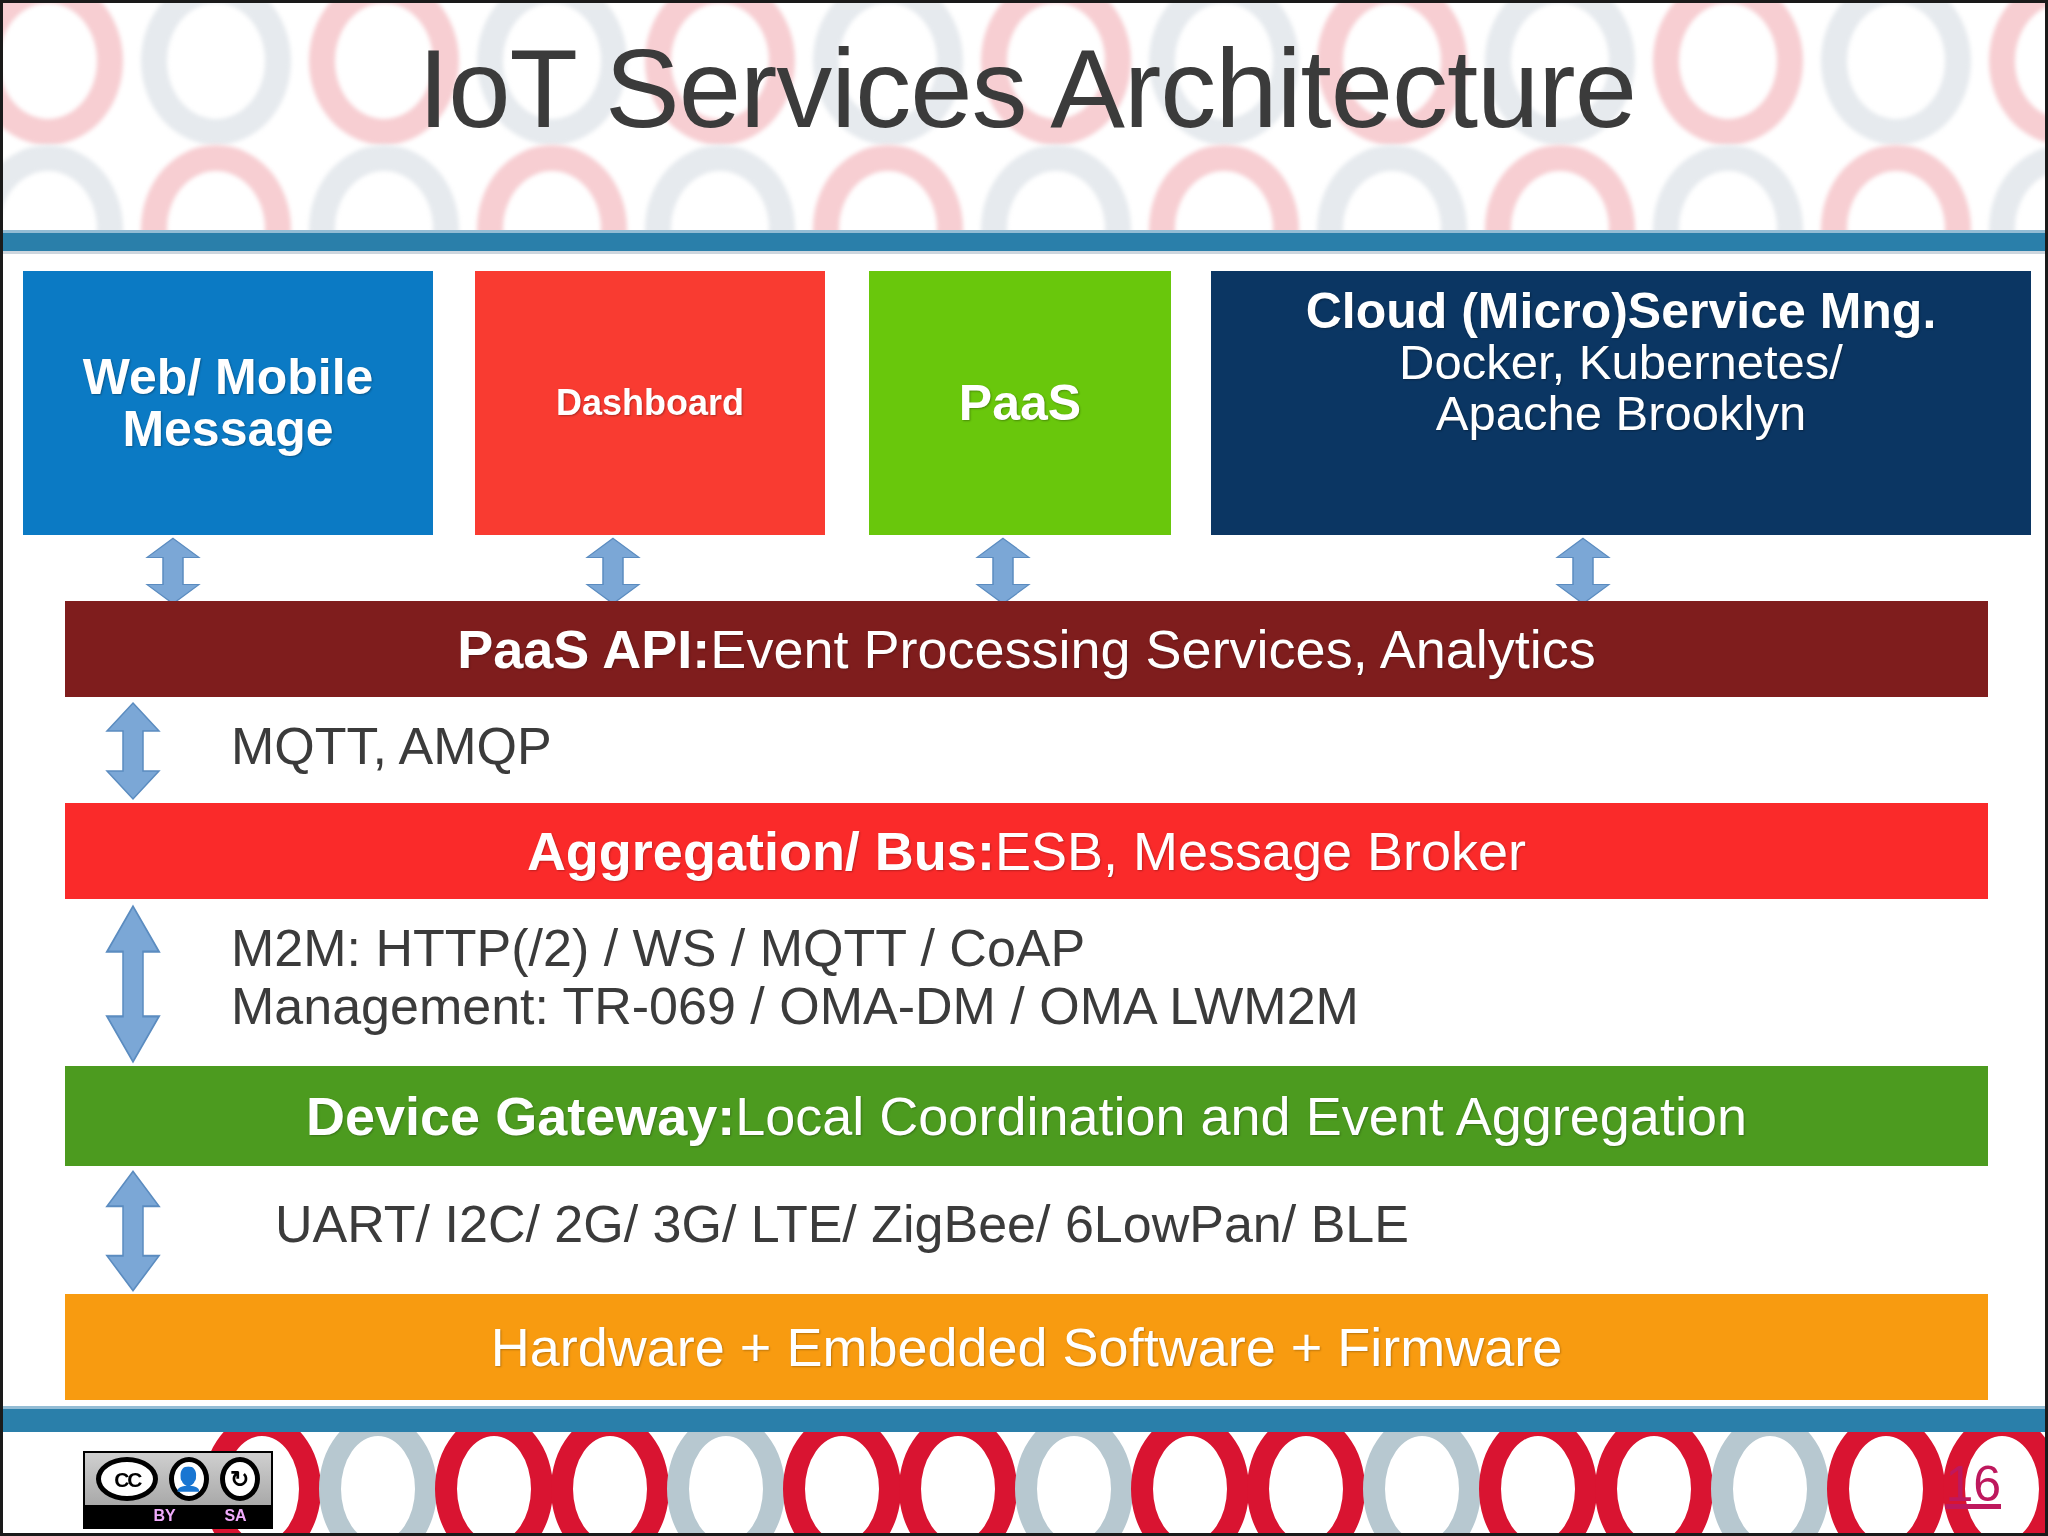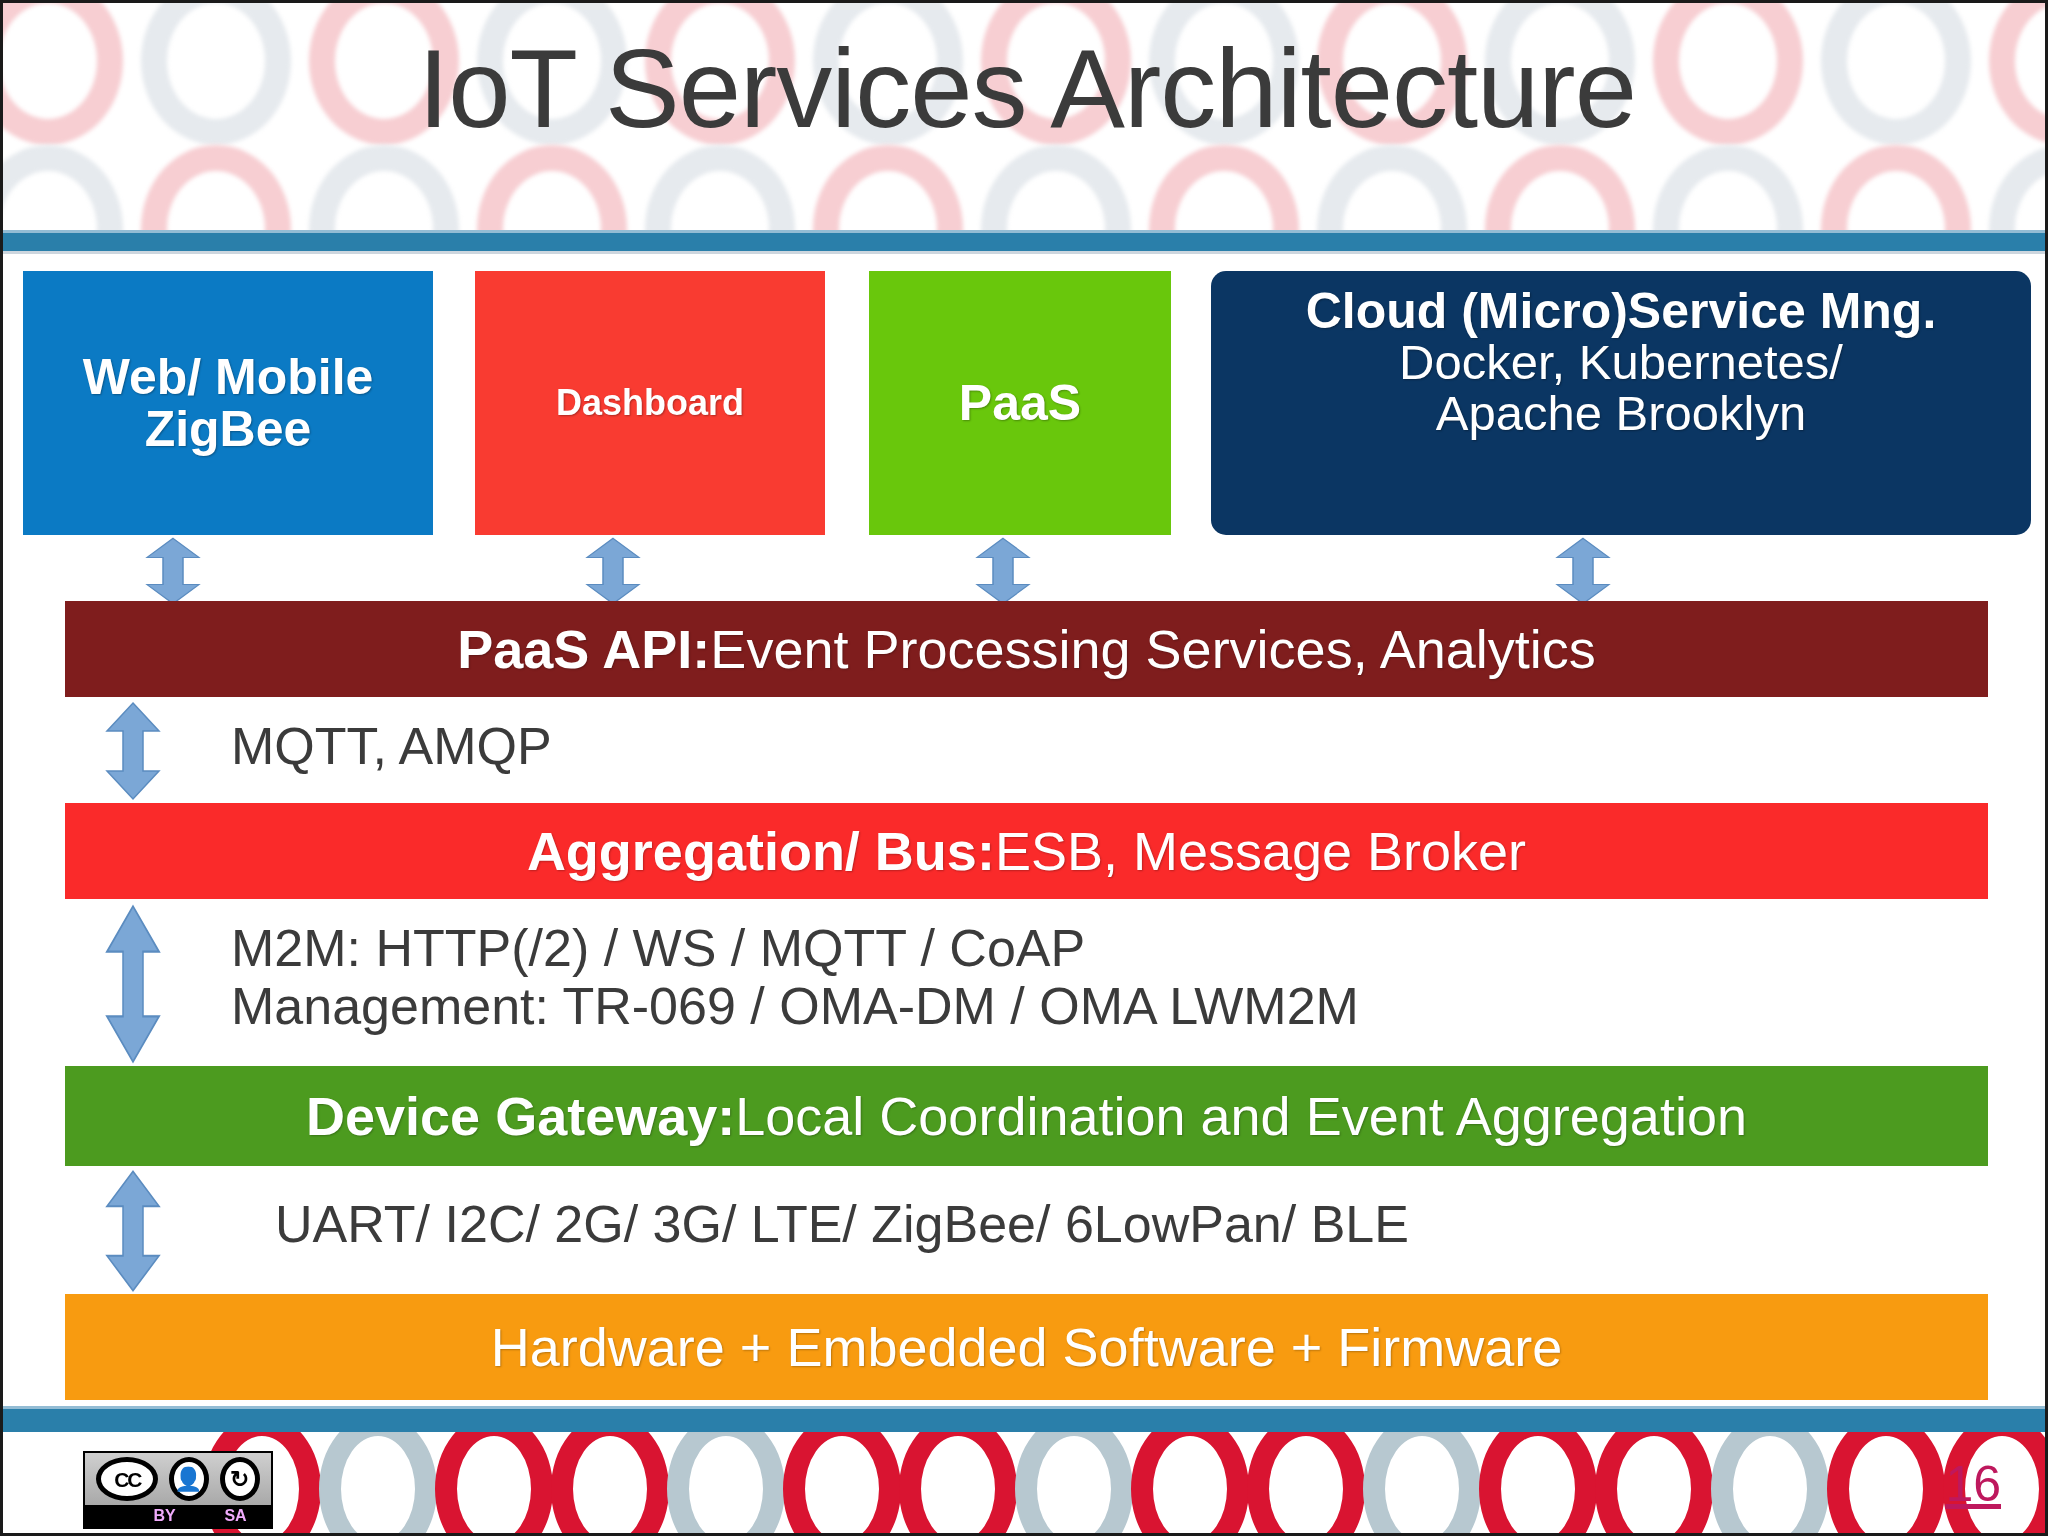--- a/index.html
+++ b/index.html
@@ -160,21 +160,21 @@
     justify-content: center;
     text-align: center;
     font-family: "Liberation Sans Narrow", "Liberation Sans", sans-serif;
     text-shadow: 1px 1px 2px rgba(0,0,0,0.30);
     box-sizing: border-box;
     line-height: 1.04;
   }
   #box-portal    { left: 20px;   top: 268px; width: 410px; height: 264px; background:#0b7ac4; font-size: 50px; }
   #box-dashboard { left: 472px;  top: 268px; width: 350px; height: 264px; background:#f93b31; font-size: 36px; }
   #box-paas      { left: 866px;  top: 268px; width: 302px; height: 264px; background:#69c70c; font-size: 50px; }
-  #box-cloud     { left: 1208px; top: 268px; width: 820px; height: 264px; background:#0b3663; font-size: 46px; justify-content: flex-start; padding-top: 14px; border-radius: 15px;}
+  #box-cloud     { left: 1208px; top: 268px; width: 820px; height: 264px; background:#0b3663; font-size: 46px; justify-content: flex-start; padding-top: 14px;}
   #box-cloud .line1 { font-weight: bold; font-size: 50px; }
   #box-cloud .line2, #box-cloud .line3 { font-weight: normal; font-size: 49px; }
 
   
   .layer-bar {
     position: absolute;
     left: 62px;
     width: 1923px;
     display: flex;
     align-items: center;
@@ -247,21 +247,21 @@
         <div class="ring grey" style="left: 1670px; top: 182px; width: 150px; height: 168px; border-width: 26px; box-sizing: border-box; filter: blur(2px);"></div>
         <div class="ring pink" style="left: 1838px; top: 182px; width: 150px; height: 168px; border-width: 26px; box-sizing: border-box; filter: blur(2px);"></div>
         <div class="ring grey" style="left: 2006px; top: 182px; width: 150px; height: 168px; border-width: 26px; box-sizing: border-box; filter: blur(2px);"></div>
       </div>
     <div class="header-title">IoT Services Architecture</div>
   </div>
   <div class="divider-top"></div>
 
   <div class="top-box" id="box-portal">
     <span>Web/ Mobile</span>
-    <span>ZigBee</span>
+    <span>Message</span>
   </div>
 
   <div class="top-box" id="box-dashboard">
     <span>Dashboard</span>
   </div>
 
   <div class="top-box" id="box-paas">
     <span>PaaS</span>
   </div>
 

